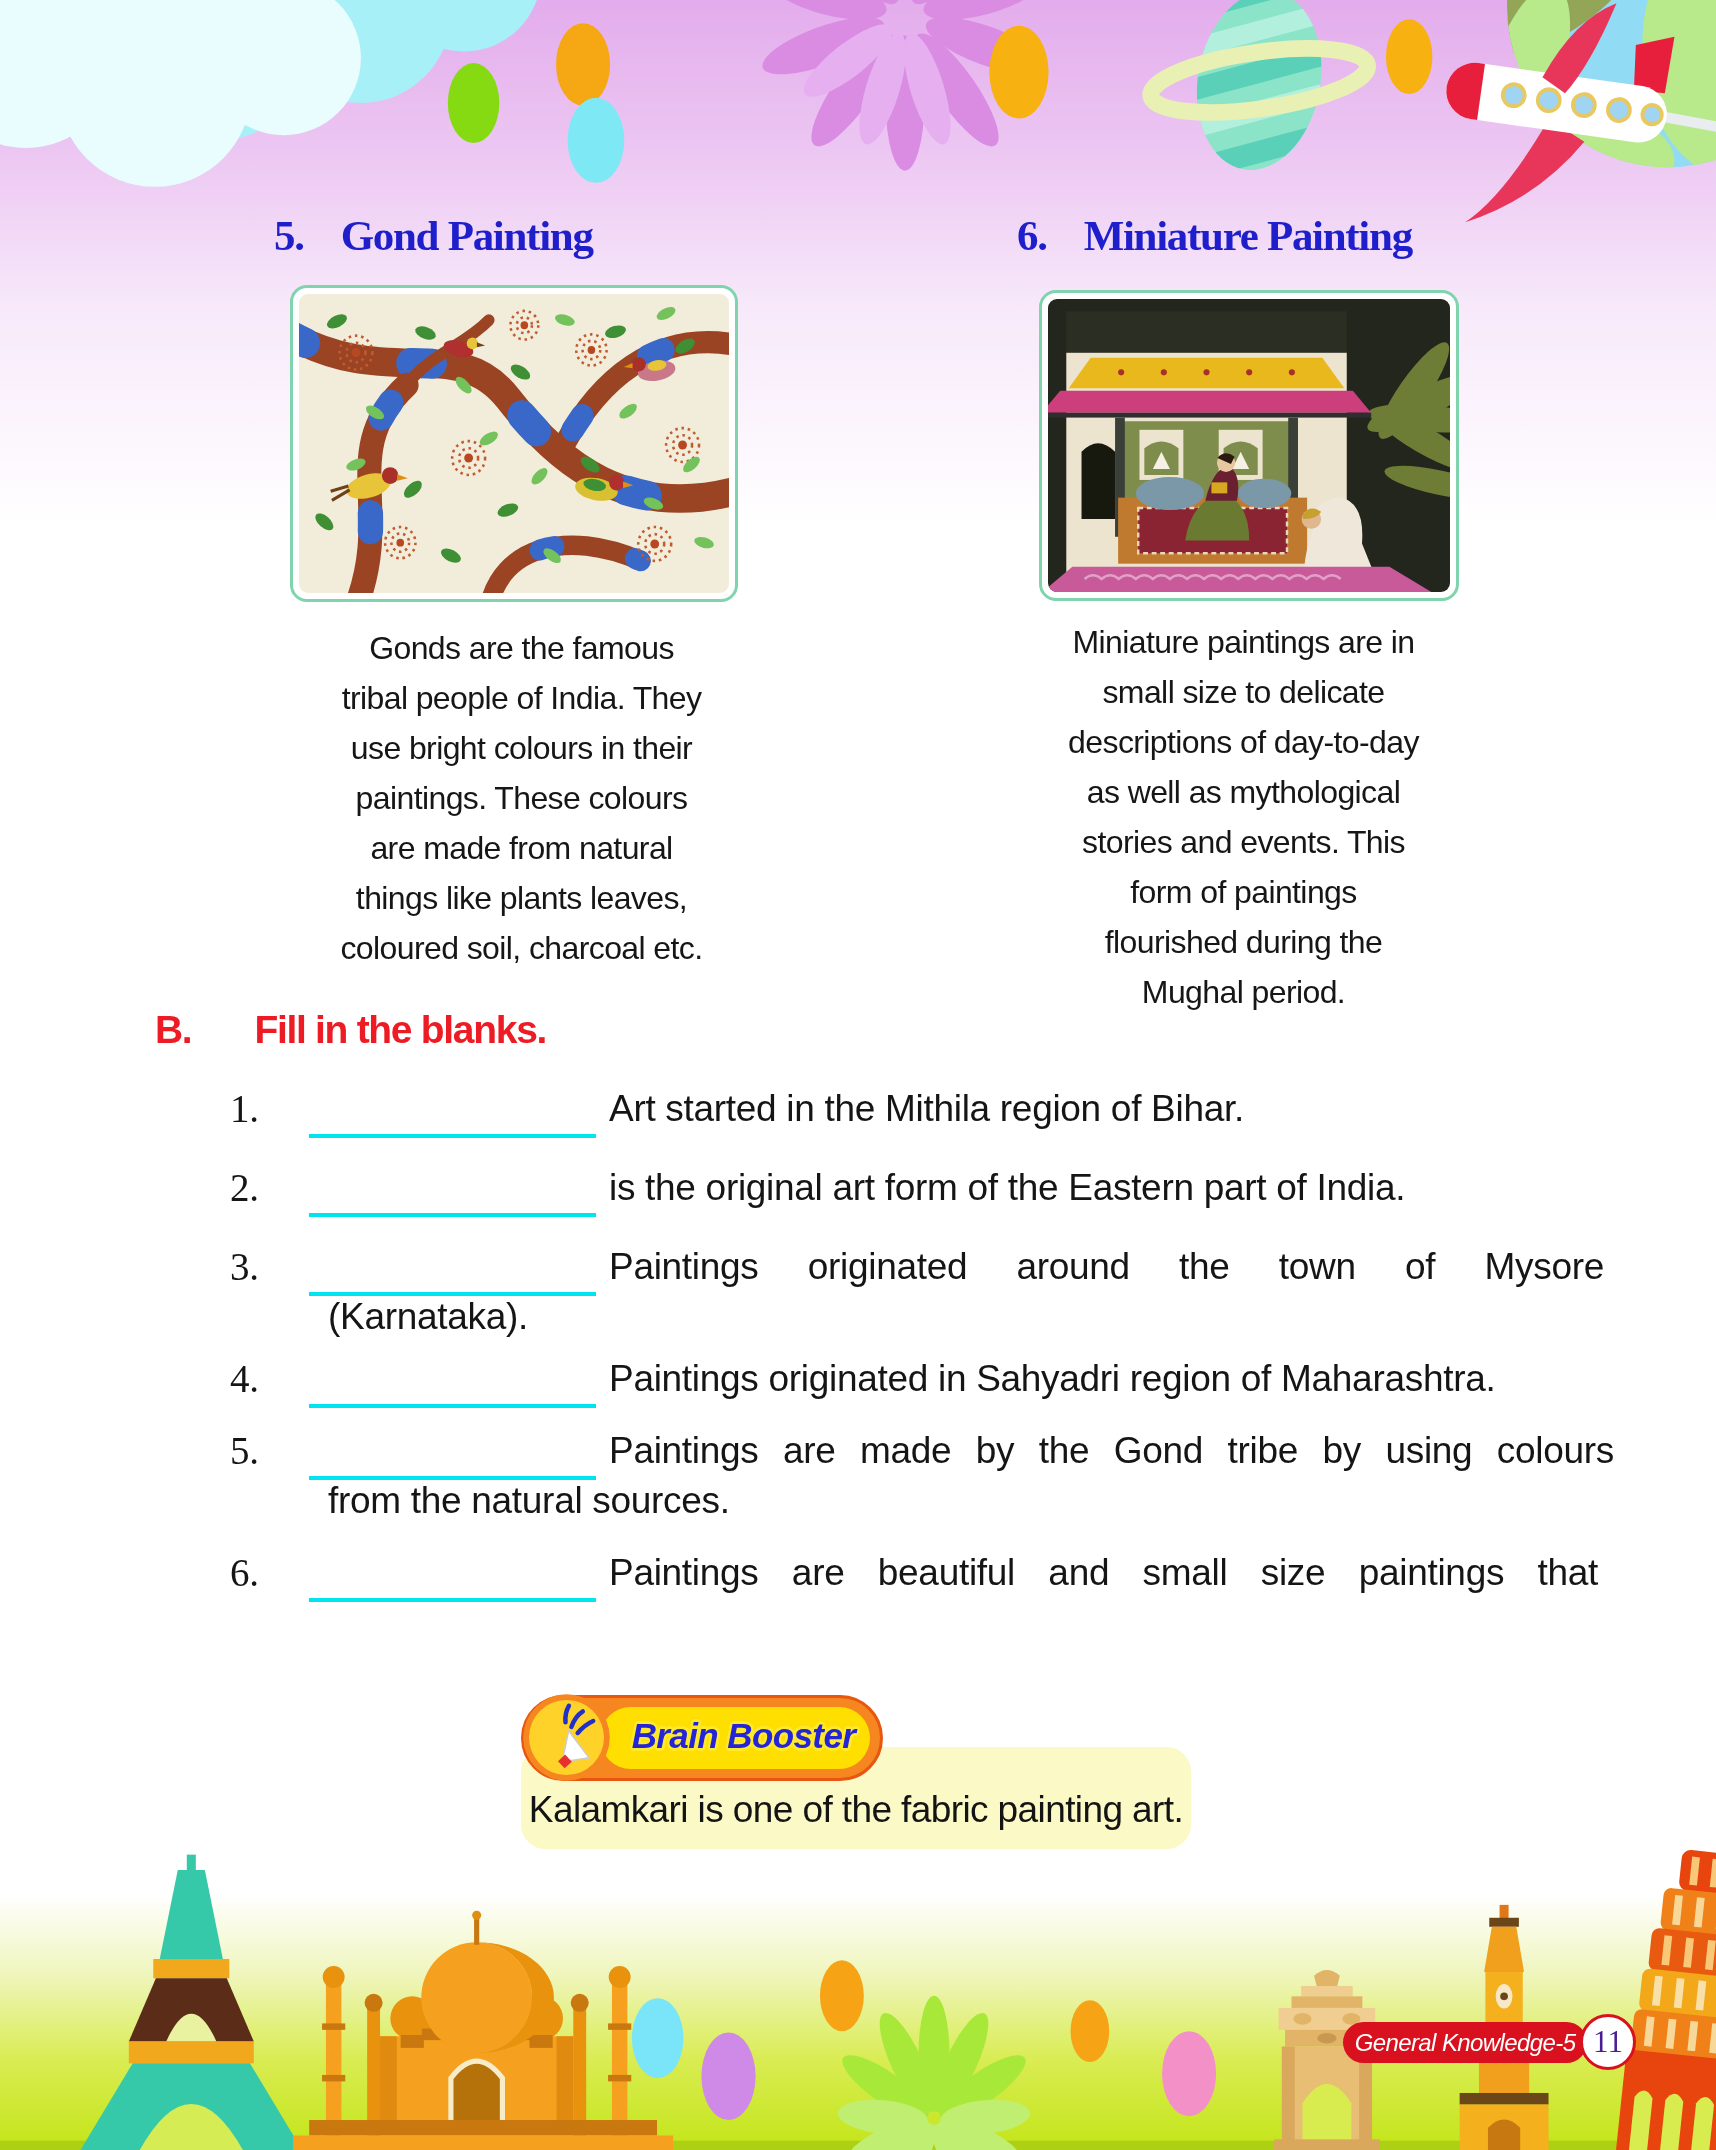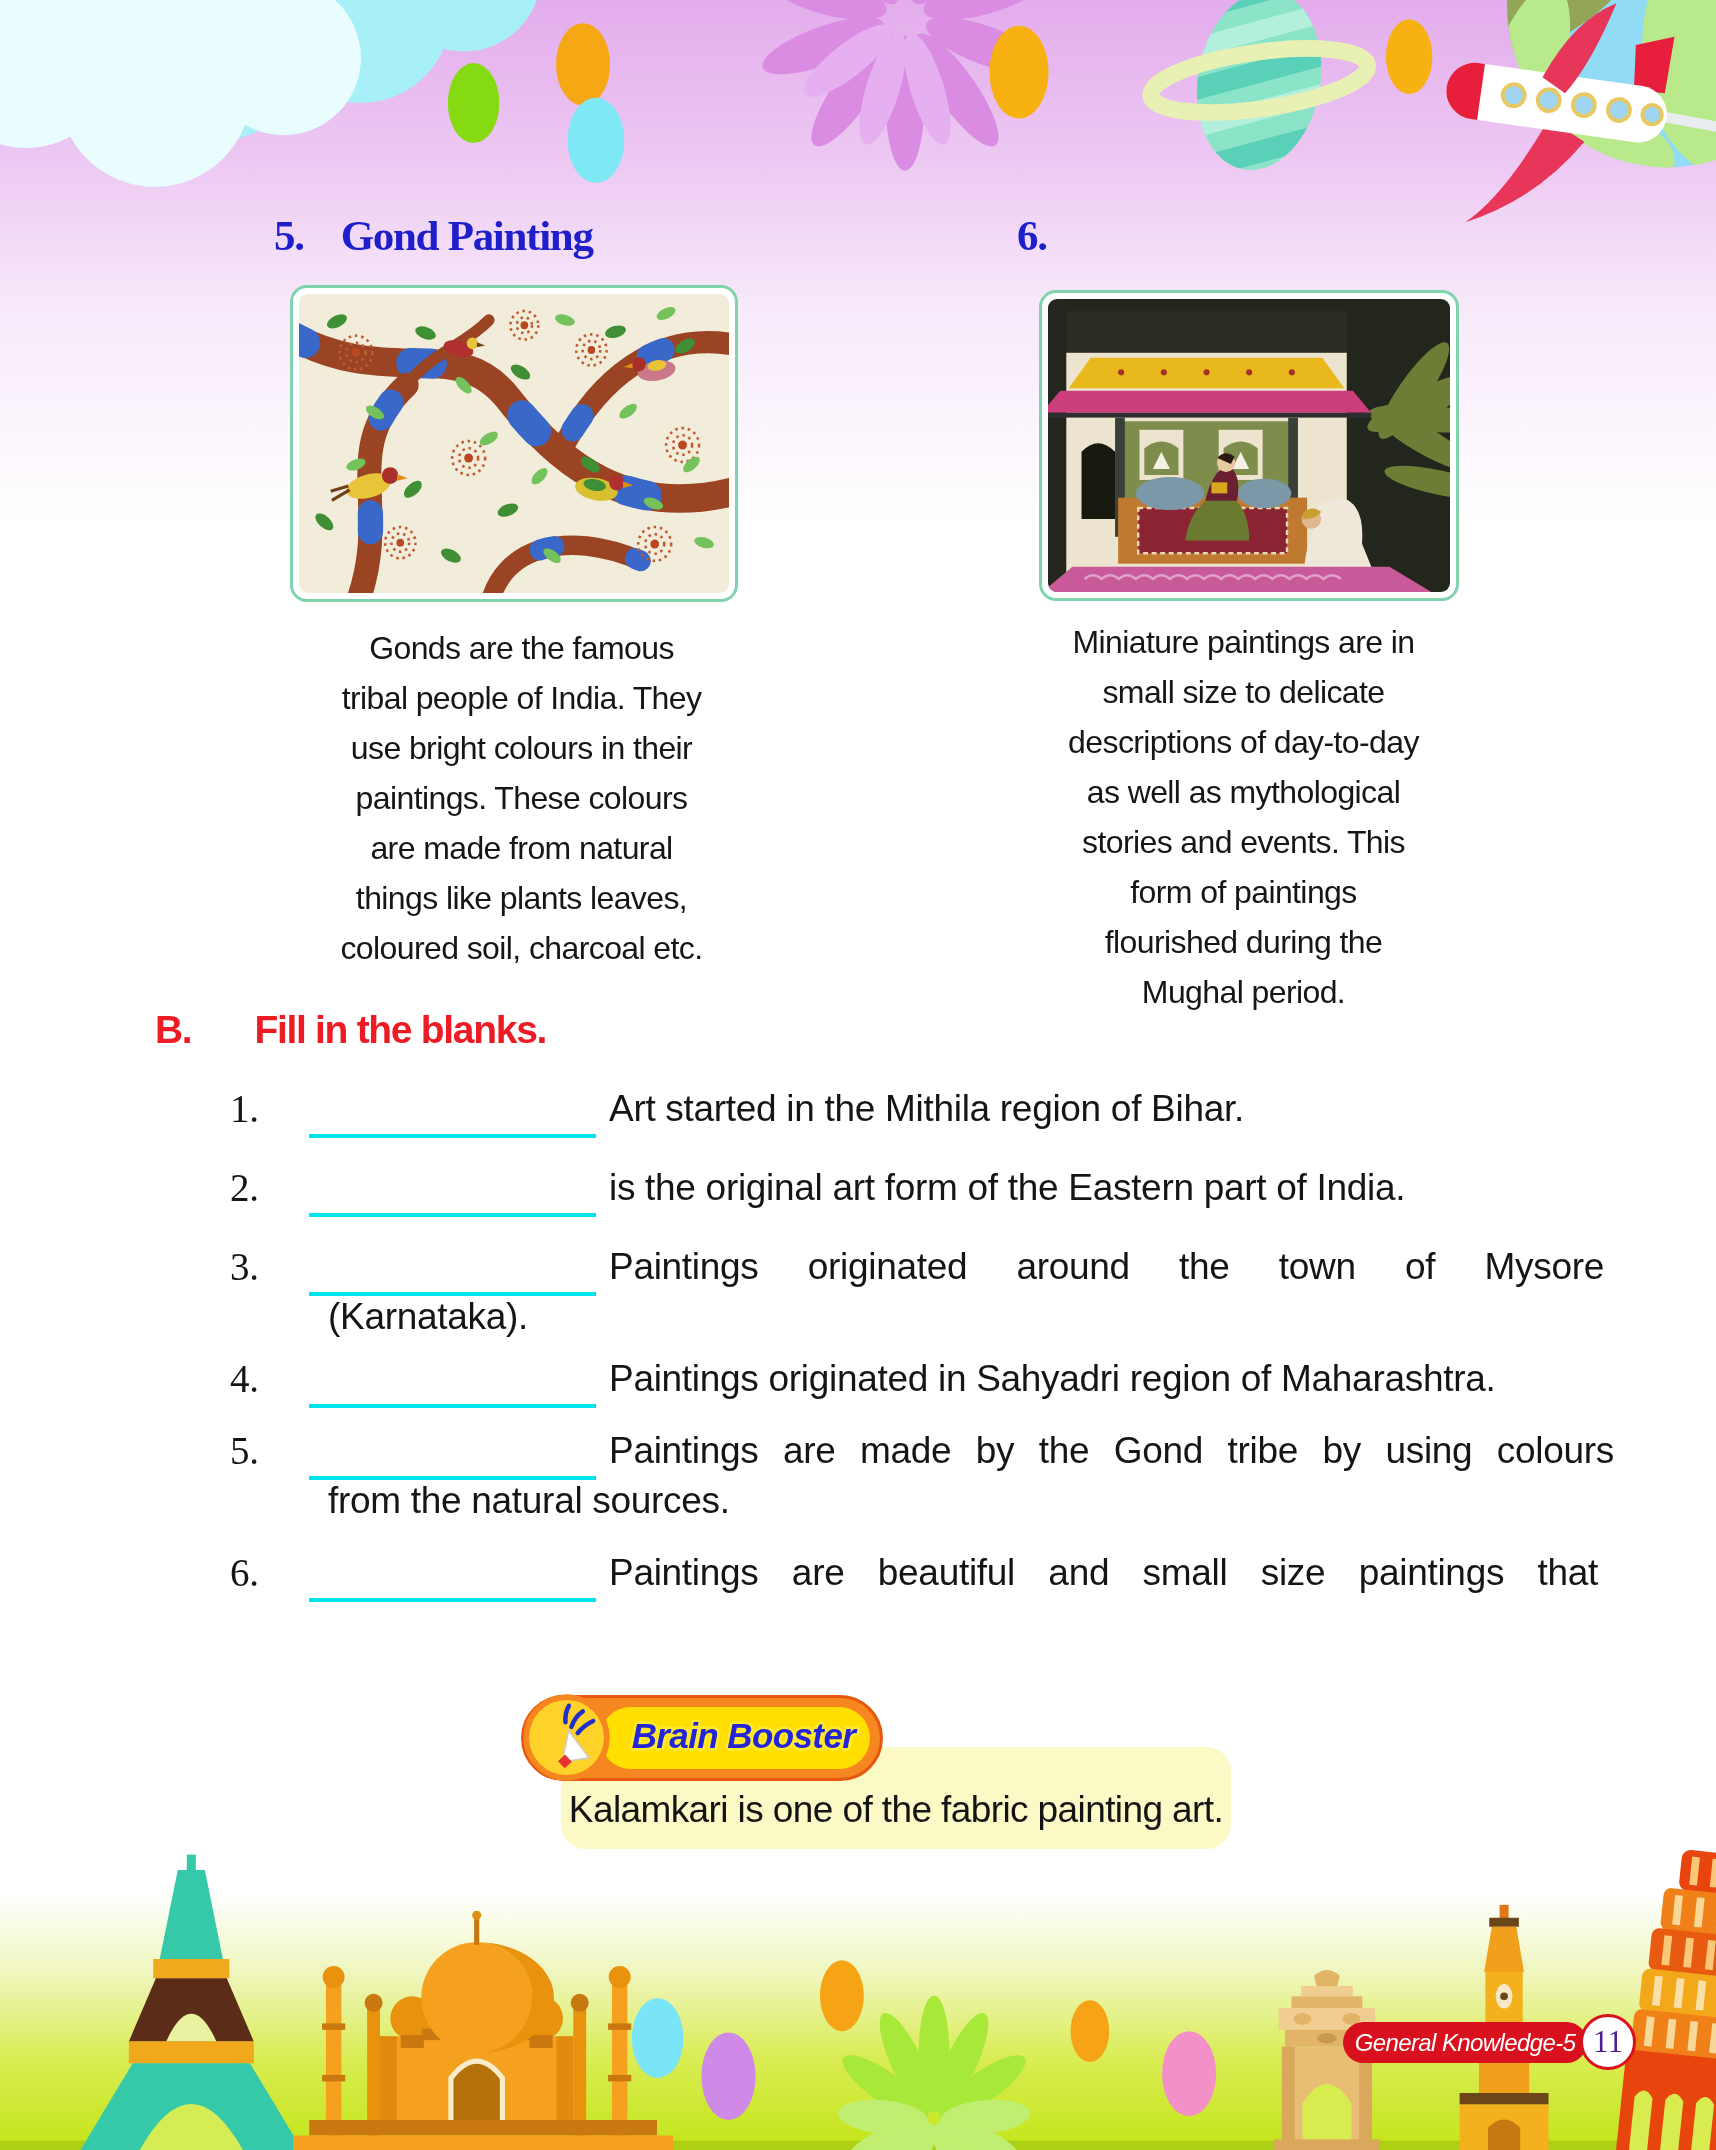--- a/index.html
+++ b/index.html
@@ -48,21 +48,21 @@
   .q-text.stretch{white-space:normal;text-align:justify;text-align-last:justify;}
   .q-text2{position:absolute;left:328px;top:50px;white-space:nowrap;}
   .q1{top:1086px;} .q2{top:1165px;} .q3{top:1244px;}
   .q4{top:1356px;} .q5{top:1428px;} .q6{top:1550px;}
   .q3 .q-text{width:995px;} .q5 .q-text{width:1005px;} .q6 .q-text{width:989px;}
 
   
   .fact-box{position:absolute;left:521px;top:1747px;width:670px;height:102px;
     background:#fbf9c6;border-radius:24.5px;display:flex;justify-content:center;
     align-items:flex-end;padding-bottom:18px;box-sizing:border-box;
-    font-size:37px;color:#141414;letter-spacing:-0.6px;margin-left:40px;}
+    font-size:37px;color:#141414;letter-spacing:-0.6px;}
   .booster{position:absolute;left:521px;top:1695px;width:362px;height:86px;
     background:#f6861f;border:3.9px solid #e8560f;border-radius:45px;box-sizing:border-box;}
   .booster-inner{position:absolute;left:76px;right:10.3px;top:9px;bottom:9px;
     background:#ffdf00;border-radius:39px;}
   .booster-circle{position:absolute;left:5.2px;top:1.9px;width:75px;height:75px;
     border-radius:50%;background:#ffd22a;box-shadow:0 0 0 5.8px #f6861f;}
   .booster-label{position:absolute;left:95px;width:249px;top:0;height:79px;
     line-height:76px;text-align:center;font-weight:bold;font-style:italic;font-size:35px;
     color:#2525d8;letter-spacing:-0.6px;
     text-shadow:1.9px 1.9px 0 #ffe92e,-1.9px 1.9px 0 #ffe92e,1.9px -1.9px 0 #ffe92e,-1.9px -1.9px 0 #ffe92e,
@@ -174,20 +174,21 @@
       <path d="M140,75 Q190,-15 255,-40 Q215,55 175,100 Z" fill="#e8365a"></path>
     </g>
   </svg>
 
   <div class="sec-head left">
     <span>5.</span>
     <span>Gond Painting</span>
   </div>
   <div class="sec-head right">
     <span>6.</span>
+    <span>Miniature Painting</span>
   </div>
 
   <div class="art-frame gond">
     <svg viewBox="0 0 680 460" preserveAspectRatio="none">
       <rect width="680" height="460" fill="#f2ecda"></rect>
       <g fill="none" stroke-linecap="round">
         <path d="M-20,60 C140,150 250,60 330,160 S520,350 700,300" stroke="#9a4424" stroke-width="44"></path>
         <path d="M-20,60 C140,150 250,60 330,160 S520,350 700,300" stroke="#3a68c8" stroke-width="46" stroke-dasharray="34 170"></path>
         <path d="M90,480 C150,330 60,240 170,140" stroke="#9a4424" stroke-width="38"></path>
         <path d="M90,480 C150,330 60,240 170,140" stroke="#3a68c8" stroke-width="40" stroke-dasharray="28 150" stroke-dashoffset="60"></path>

